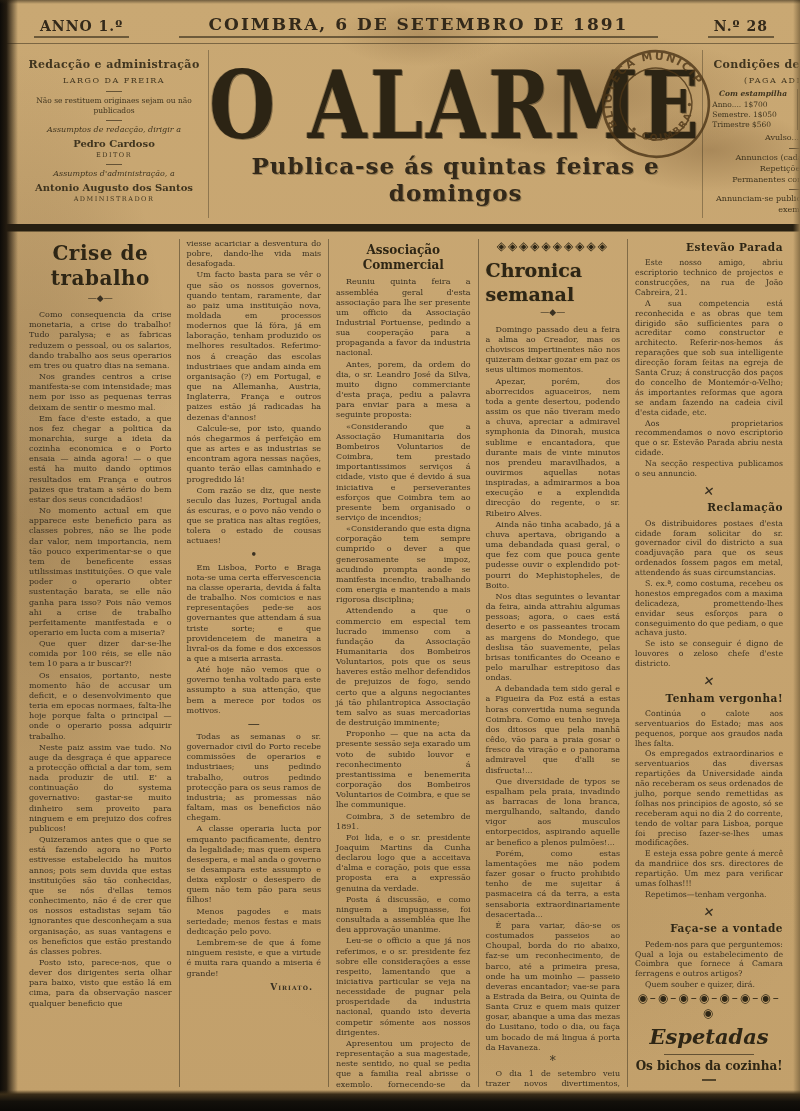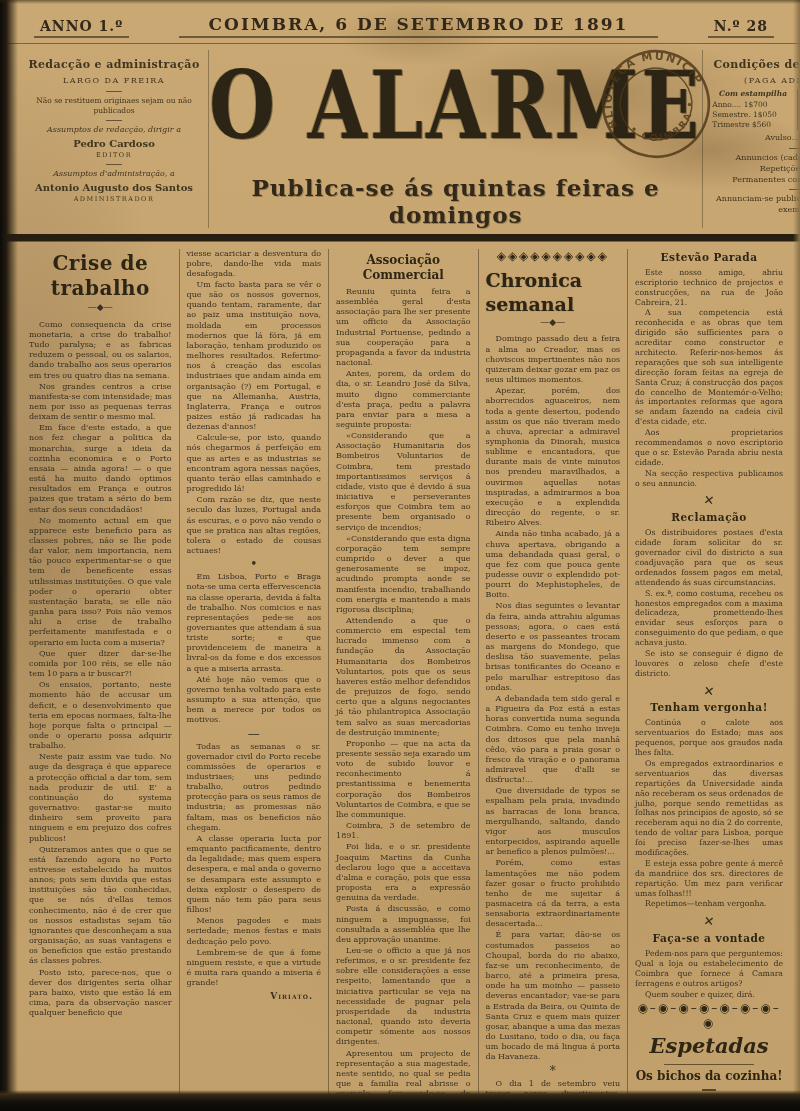--- a/index.html
+++ b/index.html
@@ -50,21 +50,21 @@
   .mh-center{flex:1;text-align:center;position:relative;}
   .paper-title{
     font-family:"DejaVu Serif",serif;font-weight:bold;
     font-size:76px;line-height:1.02;letter-spacing:3px;color:#2c2414;
     transform:scaleY(1.22);transform-origin:50% 20%;
     text-shadow:1px 1px 0 rgba(44,36,20,.45), -1px 0 0 rgba(44,36,20,.3);
     margin-top:12px;white-space:nowrap;
   }
   .paper-subtitle{
     font-size:23px;font-weight:bold;letter-spacing:1px;color:#33291a;
-    margin-top:34px;
+    margin-top:12px;
     text-shadow:1px 1px 0 rgba(60,48,26,.35);
   }
   .bar{height:7px;background:#261f11;margin-top:6px;box-shadow:0 1px 0 rgba(38,31,17,.5);}
 
   
   .stamp{position:absolute;left:598px;top:42px;width:116px;height:124px;z-index:5;
     transform:rotate(-26deg);opacity:.8;pointer-events:none;}
   .stamp svg{width:100%;height:100%;}
   .stamp text{fill:#4c3517;font-family:"DejaVu Sans",sans-serif;font-weight:bold;}
   .stamp circle{stroke:#4c3517;fill:none;}
@@ -81,21 +81,21 @@
   .col p{margin:0 0 1px;text-indent:10px;}
   .noindent p:first-child{text-indent:0;}
 
   .h-main{font-size:20px;font-weight:bold;text-align:center;text-indent:0;
     margin:2px 0 0;letter-spacing:.5px;color:#2e2615;}
   .orn{text-align:center;font-size:9px;margin:1px 0 6px;color:#3a3122;text-indent:0;}
   .star-div{text-align:center;font-size:12px;line-height:10px;margin:3px 0;text-indent:0;}
   .x-div{text-align:center;font-size:13px;font-weight:bold;margin:4px 0 2px;text-indent:0;
     transform:rotate(8deg);}
   .h-sec{font-size:12px;font-weight:bold;text-align:center;margin:4px 0 4px;text-indent:0;color:#2e2615;}
-  .h-small{font-size:10.5px;font-weight:bold;text-align:center;margin:2px 0 4px;text-indent:0;
+  .h-small{font-size:10.5px;font-weight:bold;text-align:right;margin:2px 0 4px;text-indent:0;
     letter-spacing:.5px;color:#2e2615;}
   .chain{text-align:center;font-size:12px;letter-spacing:2px;margin:0 0 2px;text-indent:0;color:#2e2615;}
   .h-chronica{font-size:19px;font-weight:bold;text-align:left;margin:4px 0 0;text-indent:0;
     color:#2e2615;text-shadow:0 0 1px rgba(70,55,30,.55);}
   .h-espetadas{font-size:21px;font-weight:bold;font-style:italic;text-align:center;
     margin:2px 0 2px;text-indent:0;color:#2e2615;}
   .rule-c{width:90px;border-top:1px solid rgba(58,47,28,.7);margin:4px auto;}
   .rule-s{width:14px;border-top:2px solid rgba(58,47,28,.8);margin:3px auto;}
   .h-merit{font-size:8px;font-weight:bold;letter-spacing:2px;text-align:center;margin:2px 0;text-indent:0;}
   .signature{text-align:right;font-variant:small-caps;letter-spacing:1px;font-size:9px;

